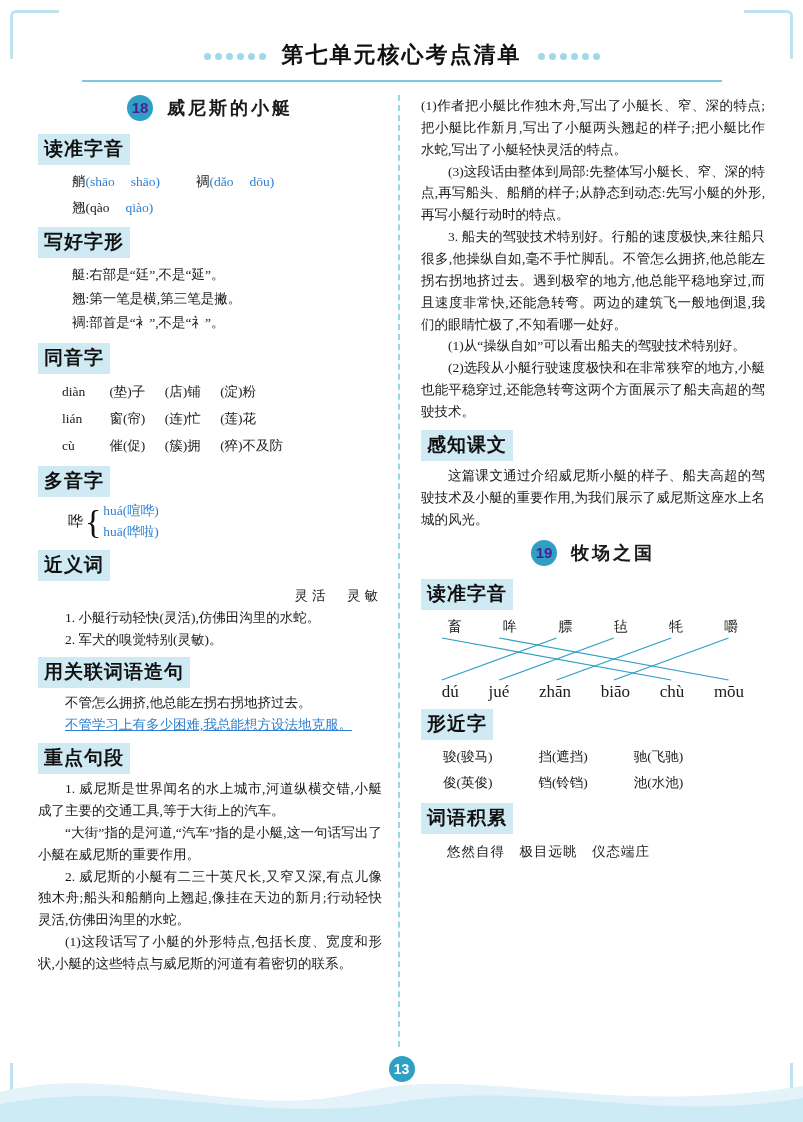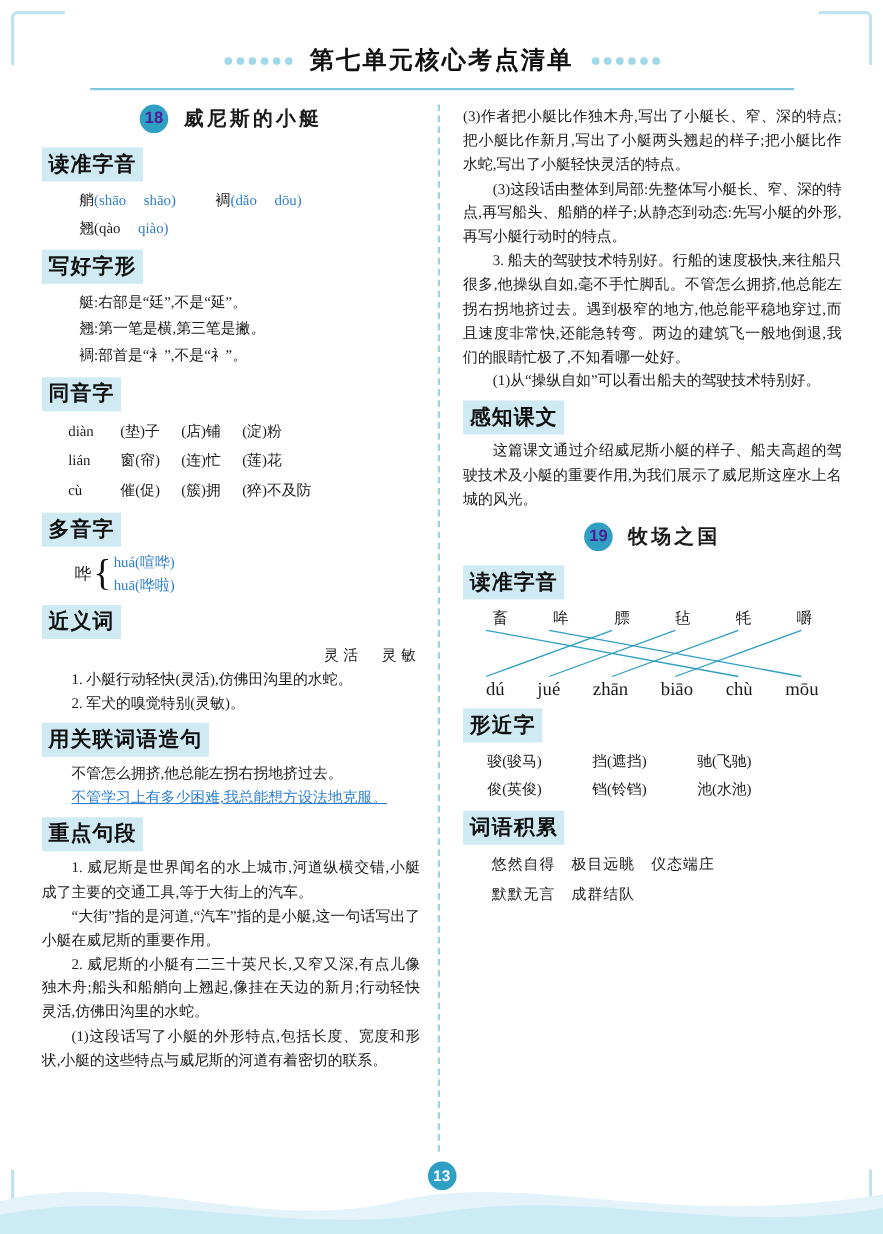--- a/index.html
+++ b/index.html
@@ -247,24 +247,25 @@
         <div class="indent">“大街”指的是河道,“汽车”指的是小艇,这一句话写出了小艇在威尼斯的重要作用。</div>
         <div class="indent">2. 威尼斯的小艇有二三十英尺长,又窄又深,有点儿像独木舟;船头和船艄向上翘起,像挂在天边的新月;行动轻快灵活,仿佛田沟里的水蛇。</div>
         <div class="indent">(1)这段话写了小艇的外形特点,包括长度、宽度和形状,小艇的这些特点与威尼斯的河道有着密切的联系。</div>
       </div>
     </div>
 
     <div class="divider"></div>
 
     <div class="col right">
       <div class="body">
-        <div>(3)作者把小艇比作独木舟,写出了小艇长、窄、深的特点;把小艇比作新月,写出了小艇两头翘起的样子;把小艇比作水蛇,写出了小艇轻快灵活的特点。</div>
+        <div>(1)作者把小艇比作独木舟,写出了小艇长、窄、深的特点;把小艇比作新月,写出了小艇两头翘起的样子;把小艇比作水蛇,写出了小艇轻快灵活的特点。</div>
         <div class="indent">(3)这段话由整体到局部:先整体写小艇长、窄、深的特点,再写船头、船艄的样子;从静态到动态:先写小艇的外形,再写小艇行动时的特点。</div>
         <div class="indent">3. 船夫的驾驶技术特别好。行船的速度极快,来往船只很多,他操纵自如,毫不手忙脚乱。不管怎么拥挤,他总能左拐右拐地挤过去。遇到极窄的地方,他总能平稳地穿过,而且速度非常快,还能急转弯。两边的建筑飞一般地倒退,我们的眼睛忙极了,不知看哪一处好。</div>
         <div class="indent">(1)从“操纵自如”可以看出船夫的驾驶技术特别好。</div>
+        <div class="indent">(2)选段从小艇行驶速度极快和在非常狭窄的地方,小艇也能平稳穿过,还能急转弯这两个方面展示了船夫高超的驾驶技术。</div>
       </div>
 
       <div class="label">感知课文</div>
       <div class="body indent">这篇课文通过介绍威尼斯小艇的样子、船夫高超的驾驶技术及小艇的重要作用,为我们展示了威尼斯这座水上名城的风光。</div>
 
       <div class="chapter" style="margin-top:10px;">
         <span class="num">19</span>
         <span class="name">牧场之国</span>
       </div>
 
@@ -308,21 +309,20 @@
         <div>
           <span class="grp">俊(英俊)</span>
           <span class="grp">铛(铃铛)</span>
           <span class="grp">池(水池)</span>
         </div>
       </div>
 
       <div class="label">词语积累</div>
       <div class="ciyu">
         <div>悠然自得　极目远眺　仪态端庄</div>
-        <div>默默无言　成群结队</div>
       </div>
     </div>
   </div>
 
   <div class="bottom-wave">
     <svg width="803" height="70" viewBox="0 0 803 70" preserveAspectRatio="none">
       <path d="M0,40 C120,10 240,70 360,40 C480,12 600,66 803,34 L803,70 L0,70 Z" fill="#e3f3f9"></path>
       <path d="M0,52 C140,26 260,74 400,50 C540,28 660,72 803,46 L803,70 L0,70 Z" fill="#cdebf5"></path>
     </svg>
   </div>

